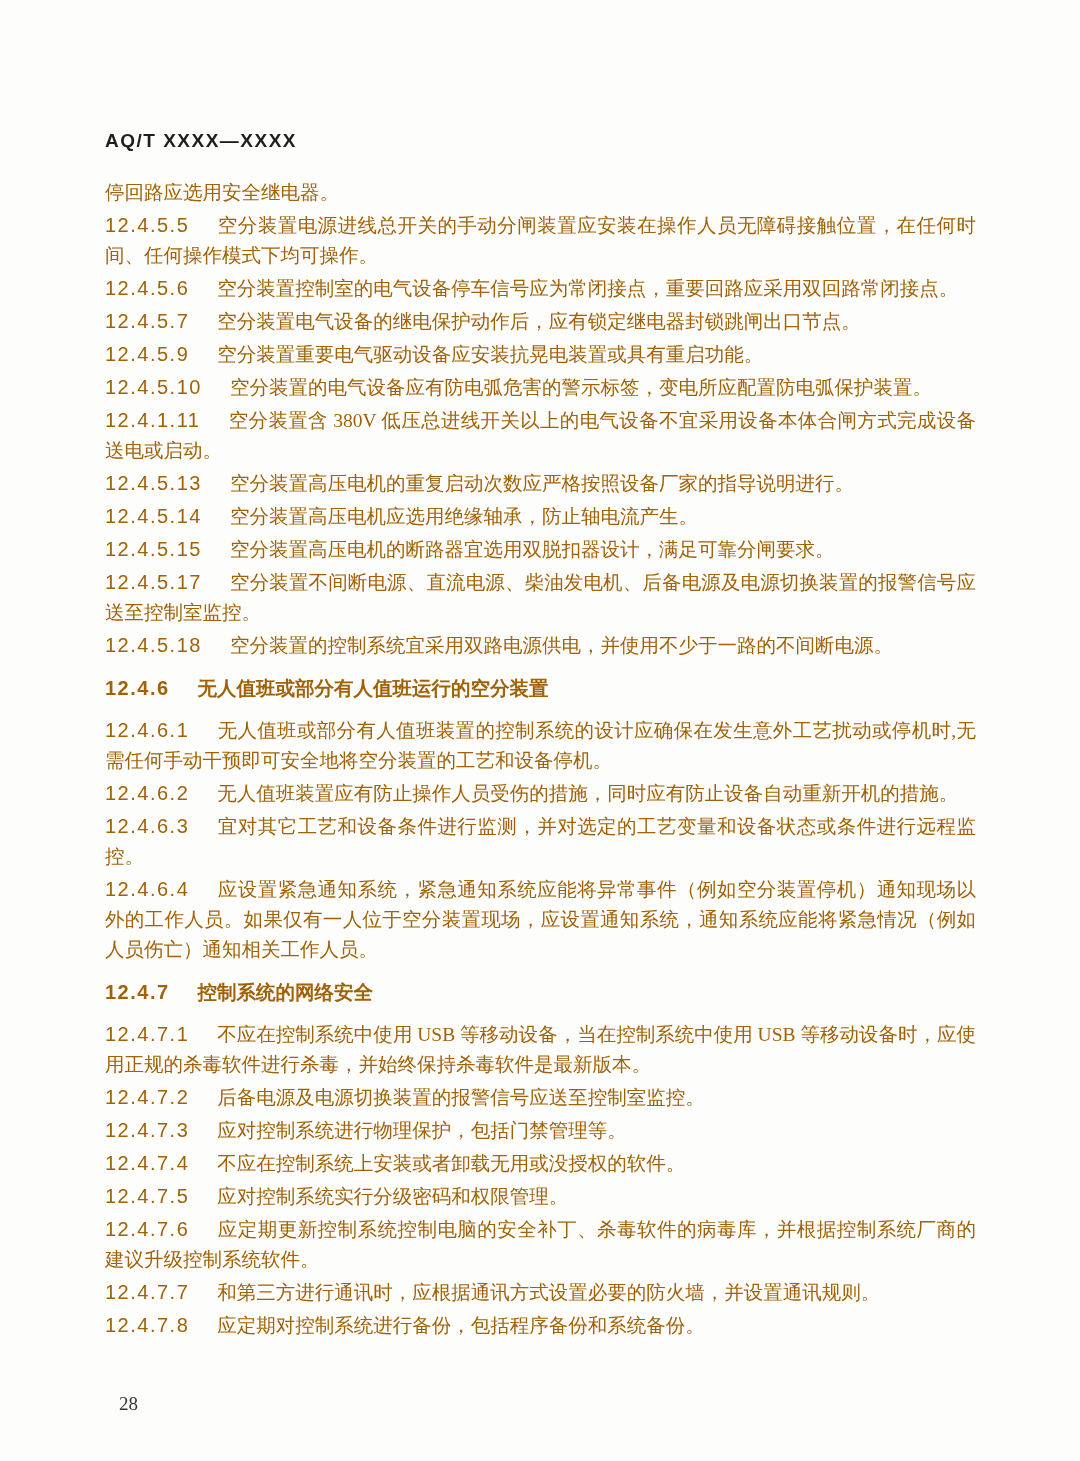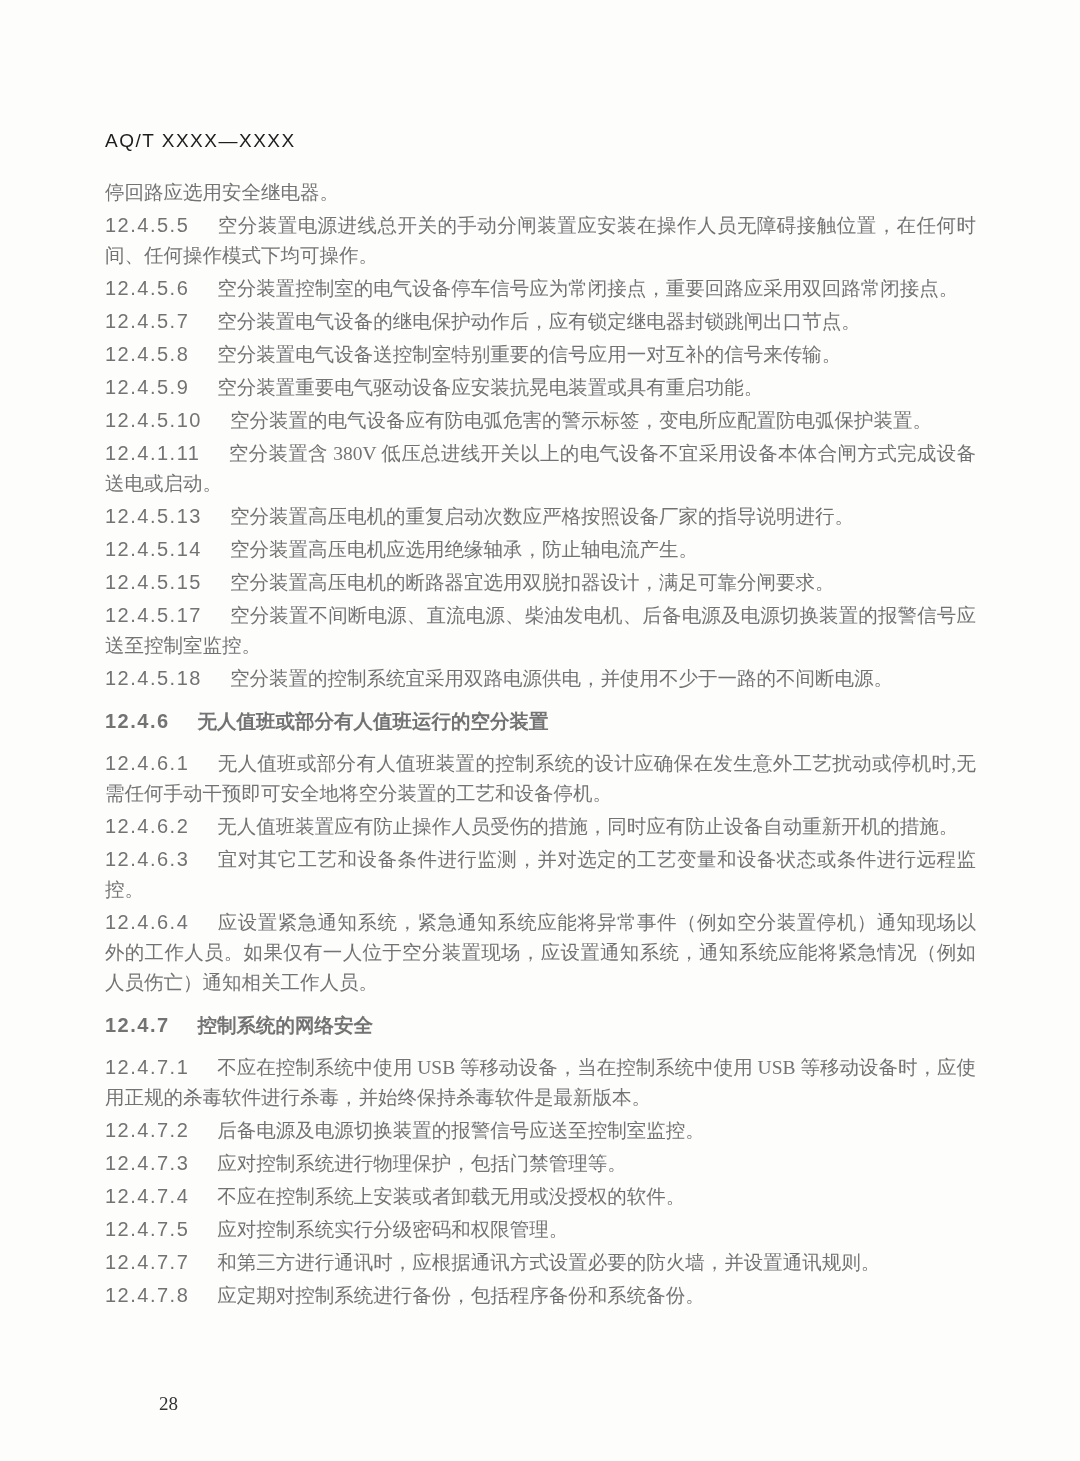--- a/index.html
+++ b/index.html
@@ -13,34 +13,34 @@
     height: 1461px;
     box-sizing: border-box;
     background: #fdfdfc;
     color: #242424;
     padding: 130px 104px 0 105px;
     overflow: hidden;
     font-family: "Liberation Serif", "DejaVu Serif", serif;
   }
   .doc-header {
     font-family: "Liberation Sans", "DejaVu Sans", sans-serif;
-    font-weight: 400;
+    font-weight: 700;
     font-size: 19px;
     letter-spacing: 1.5px;
     color: #1e1e1e;
     margin: 0 0 25px 0;
     line-height: 22px;
   }
   .content p {
     margin: 0;
     padding: 1px 0;
     font-size: 19.5px;
     line-height: 30px;
     text-align: justify;
-    color: #737373;
+    color: #a16207;
   }
   .content p.heading {
     font-family: "Liberation Sans", "DejaVu Sans", sans-serif;
     font-weight: 700;
     margin: 10px 0 10px 0;
     text-align: left;
   }
   .num {
     font-family: "Liberation Sans", "DejaVu Sans", sans-serif;
     font-size: 20px;
@@ -52,52 +52,51 @@
     margin-right: 28px;
     font-weight: 700;
   }
   .page-number {
     position: absolute;
     left: 119px;
     top: 1393px;
     font-size: 19px;
     color: #333333;
     font-family: "Liberation Serif", "DejaVu Serif", serif;
-    margin-left: 40px;
   }
 </style>
 </head>
 <body>
 
 <div class="page">
   <div class="doc-header">AQ/T XXXX—XXXX</div>
 
   <div class="content">
       <p class="continuation"><span>停回路应选用安全继电器。</span></p>
       <p class="clause"><span class="num">12.4.5.5</span><span>空分装置电源进线总开关的手动分闸装置应安装在操作人员无障碍接触位置，在任何时间、任何操作模式下均可操作。</span></p>
       <p class="clause"><span class="num">12.4.5.6</span><span>空分装置控制室的电气设备停车信号应为常闭接点，重要回路应采用双回路常闭接点。</span></p>
       <p class="clause"><span class="num">12.4.5.7</span><span>空分装置电气设备的继电保护动作后，应有锁定继电器封锁跳闸出口节点。</span></p>
-      <p class="clause"><span class="num">12.4.5.8</span><span>空分装置电气设备送控制室特别重要的信号应用一对互补的信号来传输。</span></p>
       <p class="clause"><span class="num">12.4.5.9</span><span>空分装置重要电气驱动设备应安装抗晃电装置或具有重启功能。</span></p>
       <p class="clause"><span class="num">12.4.5.10</span><span>空分装置的电气设备应有防电弧危害的警示标签，变电所应配置防电弧保护装置。</span></p>
       <p class="clause"><span class="num">12.4.1.11</span><span>空分装置含 380V 低压总进线开关以上的电气设备不宜采用设备本体合闸方式完成设备送电或启动。</span></p>
       <p class="clause"><span class="num">12.4.5.13</span><span>空分装置高压电机的重复启动次数应严格按照设备厂家的指导说明进行。</span></p>
       <p class="clause"><span class="num">12.4.5.14</span><span>空分装置高压电机应选用绝缘轴承，防止轴电流产生。</span></p>
       <p class="clause"><span class="num">12.4.5.15</span><span>空分装置高压电机的断路器宜选用双脱扣器设计，满足可靠分闸要求。</span></p>
       <p class="clause"><span class="num">12.4.5.17</span><span>空分装置不间断电源、直流电源、柴油发电机、后备电源及电源切换装置的报警信号应送至控制室监控。</span></p>
       <p class="clause"><span class="num">12.4.5.18</span><span>空分装置的控制系统宜采用双路电源供电，并使用不少于一路的不间断电源。</span></p>
       <p class="heading"><span class="num">12.4.6</span><span>无人值班或部分有人值班运行的空分装置</span></p>
       <p class="clause"><span class="num">12.4.6.1</span><span>无人值班或部分有人值班装置的控制系统的设计应确保在发生意外工艺扰动或停机时,无需任何手动干预即可安全地将空分装置的工艺和设备停机。</span></p>
       <p class="clause"><span class="num">12.4.6.2</span><span>无人值班装置应有防止操作人员受伤的措施，同时应有防止设备自动重新开机的措施。</span></p>
       <p class="clause"><span class="num">12.4.6.3</span><span>宜对其它工艺和设备条件进行监测，并对选定的工艺变量和设备状态或条件进行远程监控。</span></p>
       <p class="clause"><span class="num">12.4.6.4</span><span>应设置紧急通知系统，紧急通知系统应能将异常事件（例如空分装置停机）通知现场以外的工作人员。如果仅有一人位于空分装置现场，应设置通知系统，通知系统应能将紧急情况（例如人员伤亡）通知相关工作人员。</span></p>
       <p class="heading"><span class="num">12.4.7</span><span>控制系统的网络安全</span></p>
       <p class="clause"><span class="num">12.4.7.1</span><span>不应在控制系统中使用 USB 等移动设备，当在控制系统中使用 USB 等移动设备时，应使用正规的杀毒软件进行杀毒，并始终保持杀毒软件是最新版本。</span></p>
       <p class="clause"><span class="num">12.4.7.2</span><span>后备电源及电源切换装置的报警信号应送至控制室监控。</span></p>
       <p class="clause"><span class="num">12.4.7.3</span><span>应对控制系统进行物理保护，包括门禁管理等。</span></p>
       <p class="clause"><span class="num">12.4.7.4</span><span>不应在控制系统上安装或者卸载无用或没授权的软件。</span></p>
       <p class="clause"><span class="num">12.4.7.5</span><span>应对控制系统实行分级密码和权限管理。</span></p>
+      <p class="clause"><span class="num">12.4.7.6</span><span>应定期更新控制系统控制电脑的安全补丁、杀毒软件的病毒库，并根据控制系统厂商的建议升级控制系统软件。</span></p>
       <p class="clause"><span class="num">12.4.7.7</span><span>和第三方进行通讯时，应根据通讯方式设置必要的防火墙，并设置通讯规则。</span></p>
       <p class="clause"><span class="num">12.4.7.8</span><span>应定期对控制系统进行备份，包括程序备份和系统备份。</span></p>
     </div>
 
   <div class="page-number">28</div>
 </div>
 
 </body></html>

